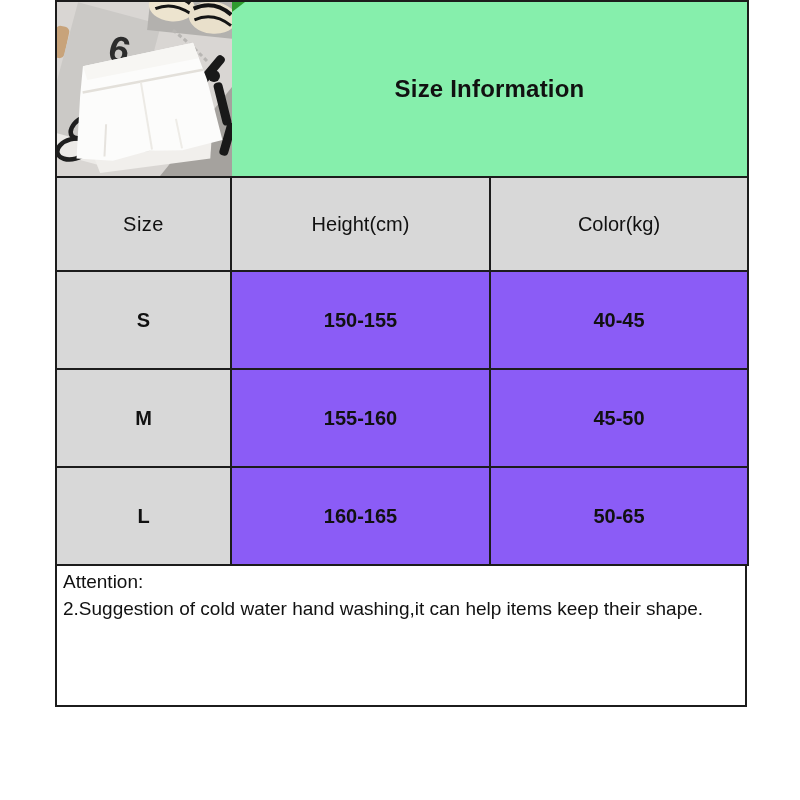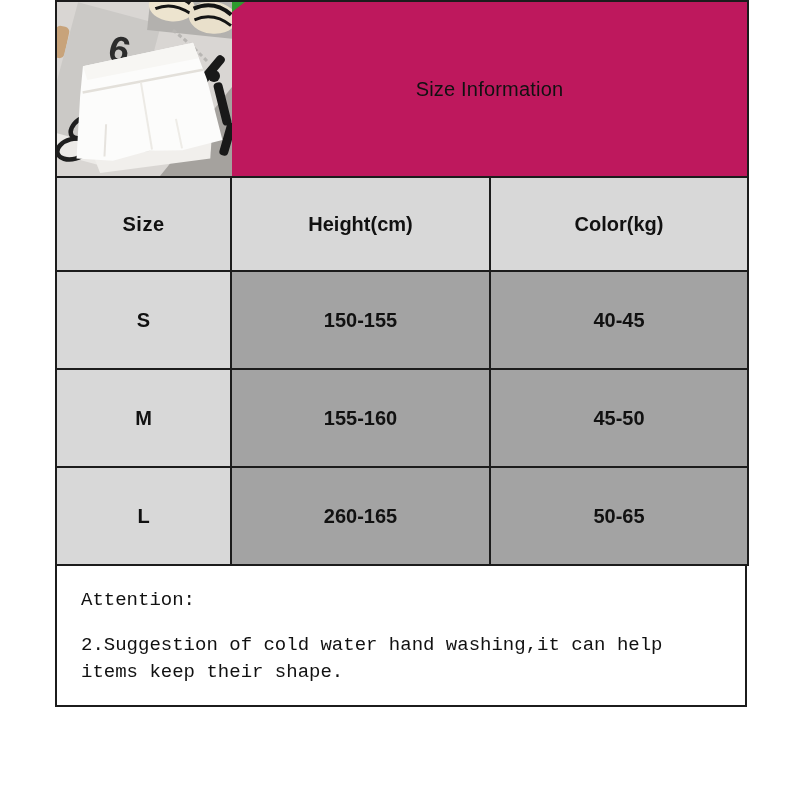--- a/index.html
+++ b/index.html
@@ -28,68 +28,68 @@
     color: #111111;
   }
   td.photo-cell {
     width: 175px;
     height: 174px;
     padding: 0;
     background: #d9d6d3;
   }
   td.photo-cell svg { display: block; }
   td.title-cell {
-    background: #be185d;
+    background: #86efac;
     position: relative;
-    font-size: 20px;
-    font-weight: normal;
+    font-size: 24px;
+    font-weight: bold;
     letter-spacing: 0.2px;
   }
   .corner-marker {
     position: absolute;
     top: 0;
     left: 0;
     width: 0;
     height: 0;
     border-top: 10px solid #2e9b2e;
     border-right: 13px solid transparent;
   }
   tr.header-row td {
     height: 92px;
     background: #d8d8d8;
-    font-weight: bold;
+    font-weight: normal;
     font-size: 20px;
   }
   td.size-head {
     font-size: 31px;
     letter-spacing: 0.5px;
   }
   tr.data-row td {
     height: 96px;
-    background: #a3a3a3;
+    background: #8b5cf6;
     font-size: 20px;
     font-weight: 600;
   }
   tr.data-row td.size-col {
     background: #d8d8d8;
     font-weight: bold;
   }
   .attention-box {
     box-sizing: border-box;
     width: 692px;
     height: 143px;
     margin-top: -2px;
     border: 2px solid #1c1c1c;
     background: #ffffff;
     padding: 3px 8px 0 6px;
     font-size: 19px;
     line-height: 1.42;
     color: #111111;
   }
-  .attention-box div { margin: 18px; font-family: Liberation Mono, monospace; }
+  .attention-box div { margin: 0; }
 </style>
 </head>
 <body>
 
 <div class="sheet">
   <table class="size-table">
     <colgroup>
         <col style="width:175px">
         <col style="width:259px">
         <col style="width:258px">
@@ -164,21 +164,21 @@
       <td>150-155</td>
       <td>40-45</td>
     </tr>
     <tr class="data-row">
       <td class="size-col">M</td>
       <td>155-160</td>
       <td>45-50</td>
     </tr>
     <tr class="data-row">
       <td class="size-col">L</td>
-      <td>260-165</td>
+      <td>160-165</td>
       <td>50-65</td>
     </tr>
   </tbody>
     </table>
 
   <div class="attention-box">
     <div>Attention:</div>
     <div>2.Suggestion of cold water hand washing,it can help items keep their shape.</div>
   </div>
 </div>

